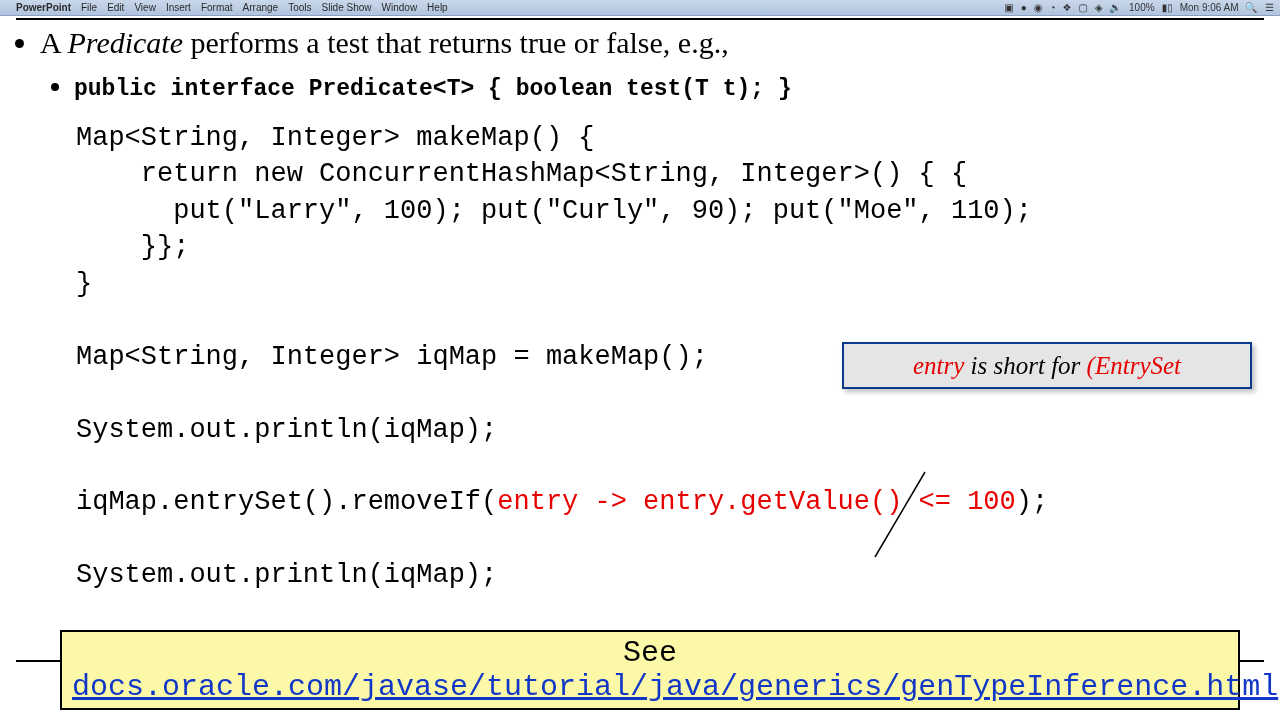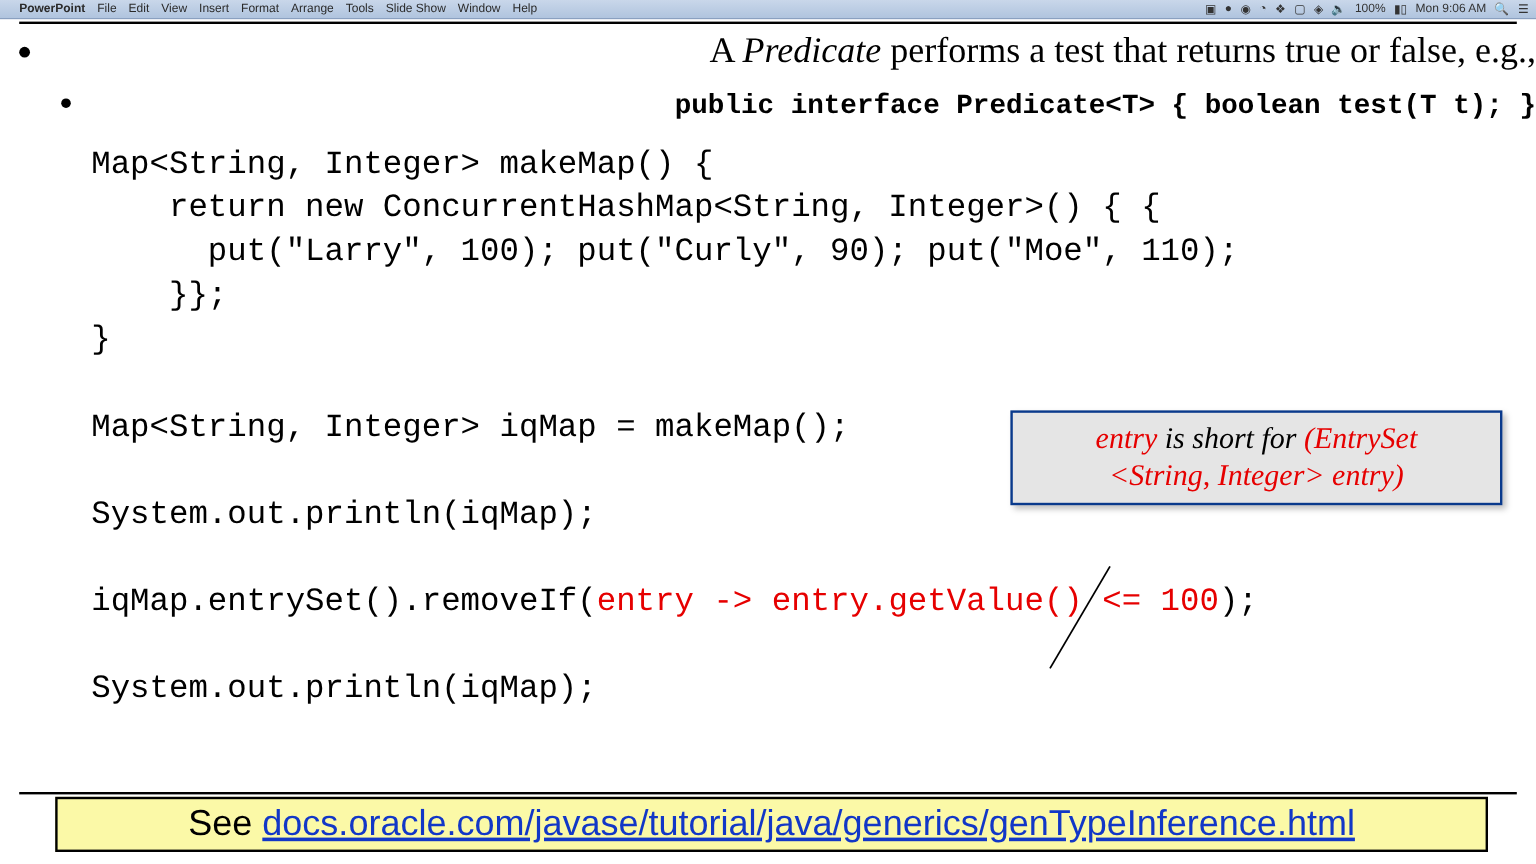--- a/index.html
+++ b/index.html
@@ -30,21 +30,21 @@
   .title {
     font-size: 44px; text-align: center;
     margin-top: -8px;
     font-family: 'Times New Roman', Times, serif;
     color: #000;
   }
   .rule { border: none; border-top: 2px solid #000; margin: 2px 16px 6px; }
 
   ul.top { list-style: disc; margin-left: 40px; font-size: 30px;
            font-family: 'Times New Roman', Times, serif; }
-  ul.top > li { margin-top: 0; text-align: right; }
+  ul.top > li { margin-top: 0; }
   .italic { font-style: italic; }
 
   ul.inner { list-style: disc; margin-left: 34px; font-size: 28px; }
   ul.inner > li { margin-top: 10px; }
 
   .mono { font-family: 'Courier New', Courier, monospace; font-weight: bold; font-size: 23px; white-space: pre; }
   .codeblock { font-family: 'Courier New', Courier, monospace; font-weight: normal; font-size: 27px;
                white-space: pre; line-height: 1.35; margin-left: 76px; margin-top: 18px; color: #000; }
   .red { color: #e60000; }
 
@@ -63,25 +63,25 @@
   .callout .r { color: #e60000; }
 
   
   .pointer {
     position: absolute; left: 870px; top: 454px;
     width: 70px; height: 85px; overflow: visible; pointer-events: none;
   }
 
   
   .footer {
-    position: absolute; left: 46px; right: 40px; bottom: 12px;
+    position: absolute; left: 60px; right: 40px; bottom: 12px;
     border: 2px solid #000;
     background: #fbf9a7;
     padding: 4px 10px;
-    font-family: Liberation Sans, sans-serif;
+    font-family: Liberation Mono, monospace;
     font-size: 30px; text-align: center;
   }
   .footer a { color: #1237c7; text-decoration: underline; }
   .footer .see { color: #000; }
 
   .bottomrule { position: absolute; left: 16px; right: 16px; bottom: 60px;
                 border-top: 2px solid #000; }
 </style>
 </head>
 <body>
@@ -142,23 +142,20 @@
 <span>System.out.println(iqMap);</span>
 <span></span>
 <span>iqMap.entrySet().removeIf(</span><span class="red">entry -&gt; entry.getValue() &lt;= 100</span><span>);</span>
 <span></span>
 <span>System.out.println(iqMap);</span></div>
 
   <div class="callout">
     <div>
       <span class="r">entry</span><span> is short for </span><span class="r">(EntrySet</span>
     </div>
-    <div>
-      <span class="r">&lt;String, Integer&gt; entry)</span>
-    </div>
   </div>
 
   <svg class="pointer" viewBox="0 0 70 85">
     <line x1="55" y1="0" x2="5" y2="85" stroke="#000" stroke-width="1.5"></line>
   </svg>
 
   <div class="bottomrule"></div>
 
   <div class="footer">
     <span class="see">See </span><a href="#">docs.oracle.com/javase/tutorial/java/generics/genTypeInference.html</a>

